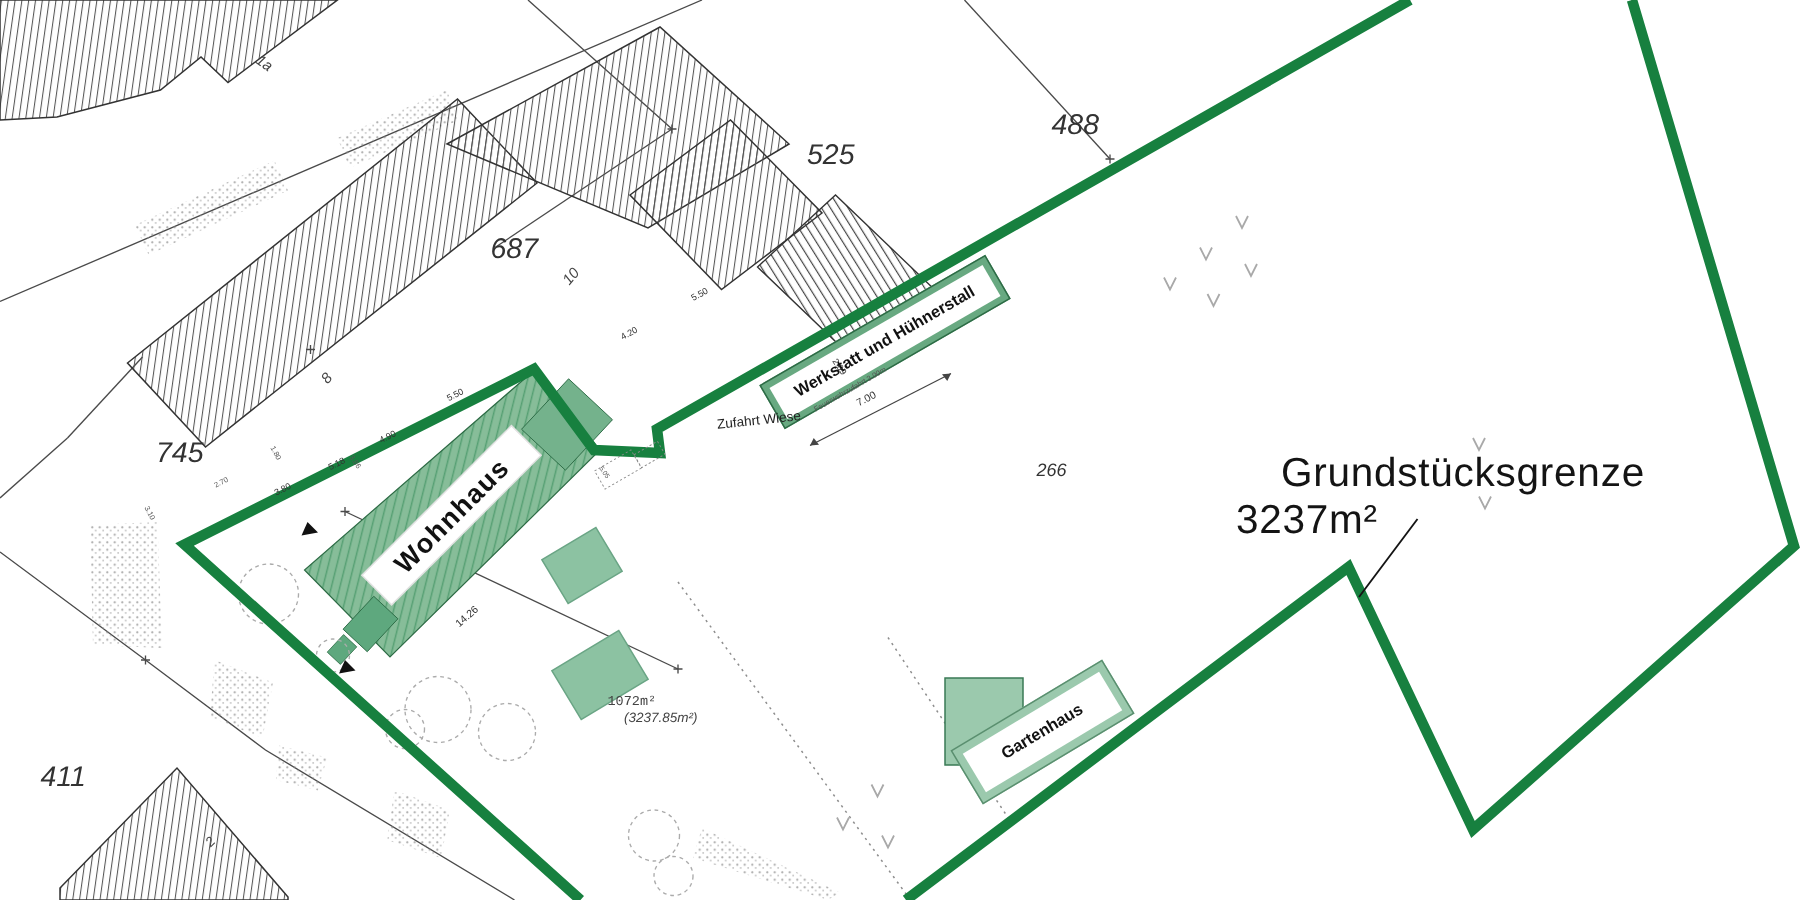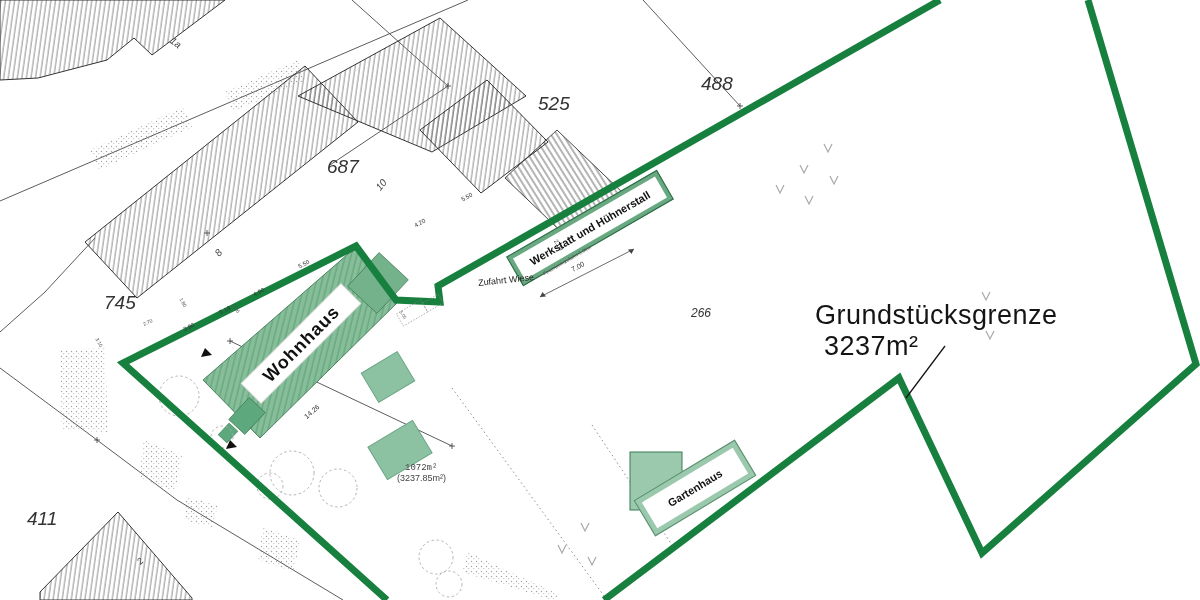--- a/index.html
+++ b/index.html
@@ -152,21 +152,21 @@
     <polyline points="805,196 809,204 813,196"></polyline>
     <polyline points="830,176 834,184 838,176"></polyline>
     <polyline points="982,292 986,300 990,292"></polyline>
     <polyline points="986,331 990,339 994,331"></polyline>
     <polyline points="581,523 585,531 589,523"></polyline>
     <polyline points="558,545 562,553 566,545"></polyline>
     <polyline points="588,557 592,565 596,557"></polyline>
   </g>
 </svg>
 
-<div class="lbl title-line" style="left:815px;top:302px;">Grundstücksgrenze</div>
+<div class="lbl title-line" style="left:854px;top:302px;">Grundstücksgrenze</div>
 <div class="lbl title-line" style="left:824px;top:333px;">3237m²</div>
 
 <div class="lbl parcel" style="left:104px;top:293px;">745</div>
 <div class="lbl parcel" style="left:327px;top:157px;">687</div>
 <div class="lbl parcel" style="left:538px;top:94px;">525</div>
 <div class="lbl parcel" style="left:701px;top:74px;">488</div>
 <div class="lbl parcel" style="left:691px;top:307px;font-size:12px;">266</div>
 <div class="lbl parcel" style="left:27px;top:509px;">411</div>
 
 <div class="lbl bnum" style="left:170px;top:38px;transform:rotate(35deg);">1a</div>
@@ -181,21 +181,21 @@
 <div class="lbl box-label werkstatt-outer">
   <div class="box-label werkstatt-inner">Werkstatt und Hühnerstall</div>
 </div>
 
 <div class="lbl box-label gartenhaus-outer">
   <div class="box-label gartenhaus-inner">Gartenhaus</div>
 </div>
 
 <div class="lbl zufahrt">Zufahrt Wiese</div>
 <div class="lbl area-note" style="left:405px;top:464px;font-family:Liberation Mono, monospace;">1072m²</div>
-<div class="lbl area-note" style="left:397px;top:474px;">(3237.85m²)</div>
+<div class="lbl area-note" style="left:416px;top:474px;font-style:italic;">(3237.85m²)</div>
 <div class="lbl dim-sm" style="left:540px;top:258px;transform:rotate(-30deg);">Feuerwehrzufahrt 3.00m</div>
 
 <div class="lbl dim" style="left:183px;top:324px;transform:rotate(-27deg);">3.80</div>
 <div class="lbl dim" style="left:219px;top:307px;transform:rotate(-27deg);">5.18</div>
 <div class="lbl dim" style="left:253px;top:289px;transform:rotate(-27deg);">4.90</div>
 <div class="lbl dim" style="left:298px;top:261px;transform:rotate(-27deg);">5.50</div>
 <div class="lbl dim" style="left:414px;top:220px;transform:rotate(-29deg);">4.20</div>
 <div class="lbl dim" style="left:461px;top:194px;transform:rotate(-29deg);">5.50</div>
 <div class="lbl dim" style="left:553px;top:242px;transform:rotate(55deg);">2.09</div>
 <div class="lbl dim" style="left:571px;top:263px;font-size:7px;transform:rotate(-28deg);">7.00</div>

